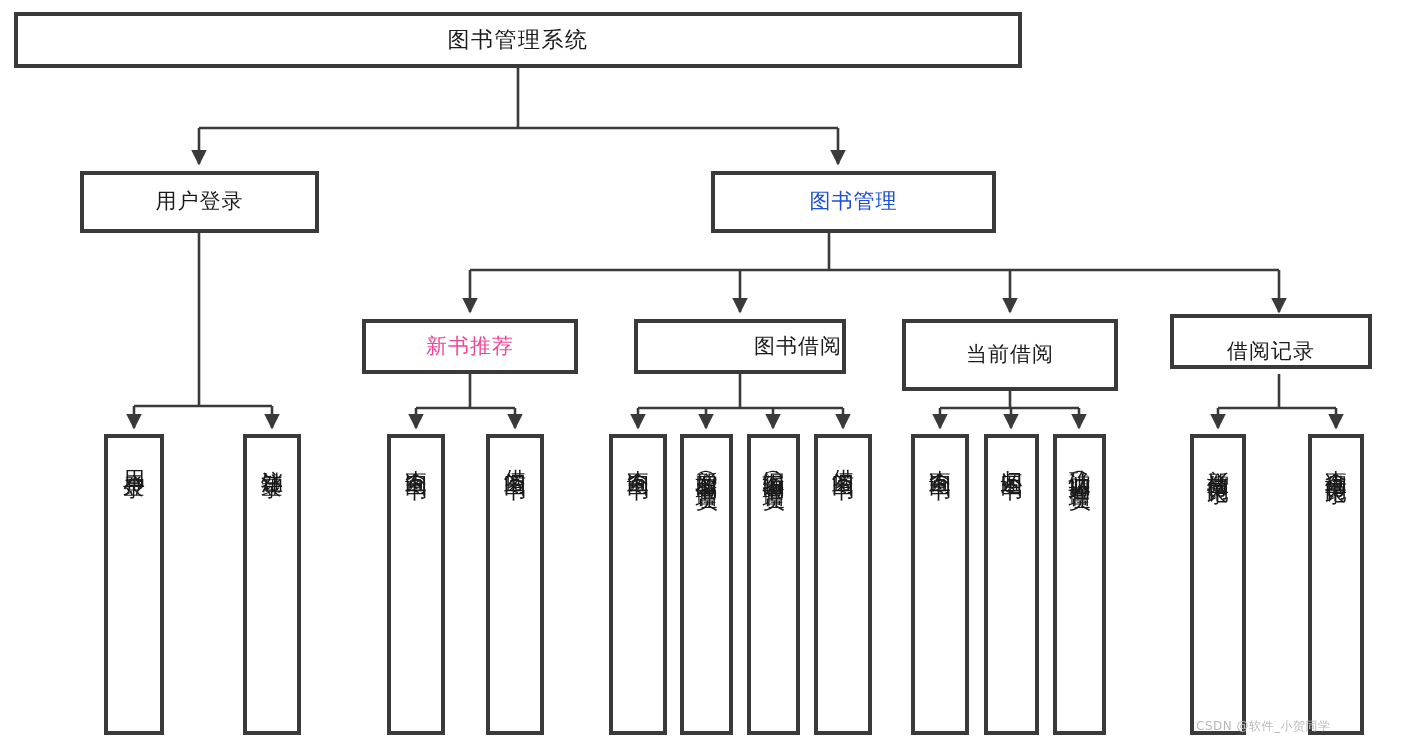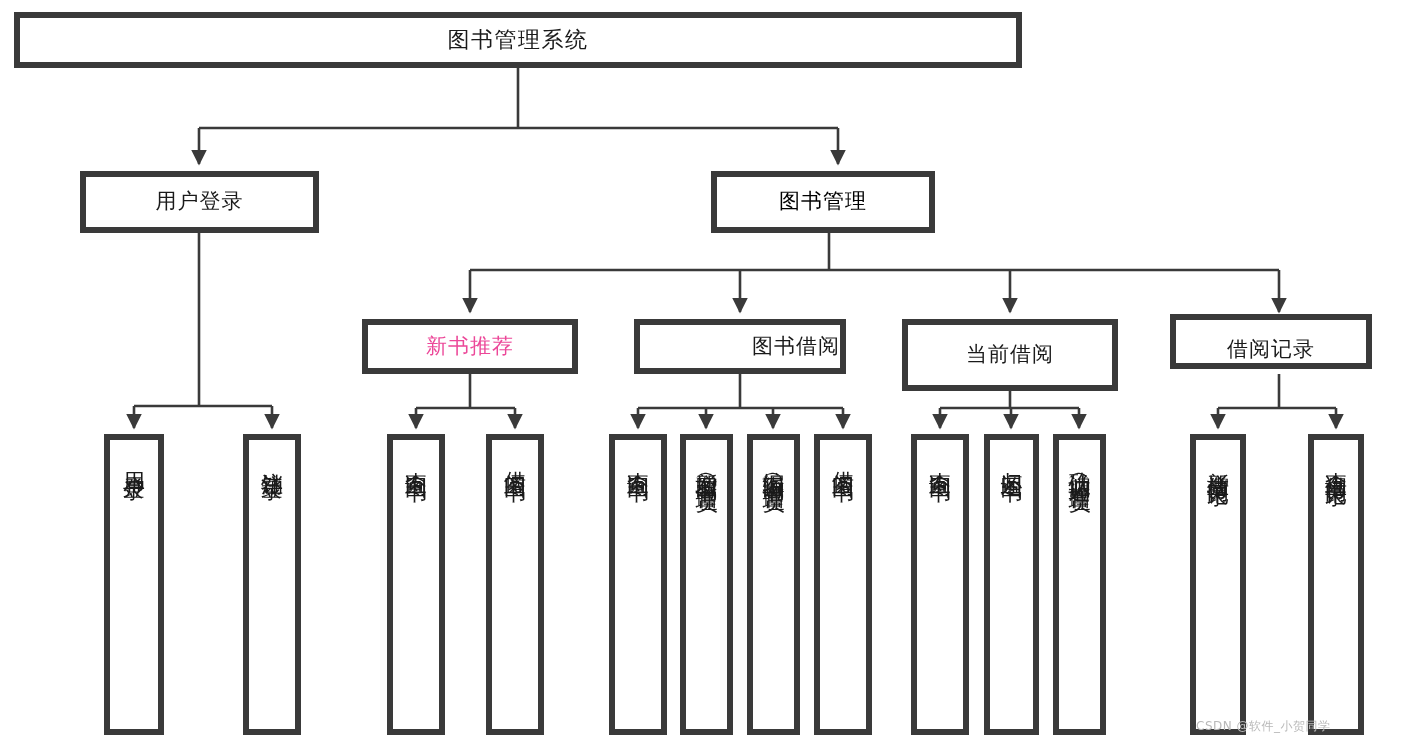--- a/index.html
+++ b/index.html
@@ -23,21 +23,21 @@
     left: 0;
     top: 0;
     width: 1405px;
     height: 747px;
     pointer-events: none;
   }
   .node {
     position: absolute;
     box-sizing: border-box;
     background: #ffffff;
-    border: 6px solid #ef4444;
+    border: 4px solid #ef4444;
     display: flex;
     align-items: center;
     justify-content: center;
     color: #1a1a1a;
   }
   .node .label {
     display: block;
     text-align: center;
     line-height: 1.22;
     white-space: pre;
@@ -128,21 +128,21 @@
     </g>
   </svg>
 
   <div class="node root h" style="left: 14px; top: 12px; width: 1008px; height: 56px; border-color: rgb(58, 58, 58); background: rgb(255, 255, 255); color: rgb(26, 26, 26);">
     <span class="label">图书管理系统</span>
   </div>
 
   <div class="node h" style="left: 80px; top: 171px; width: 239px; height: 62px; border-color: rgb(58, 58, 58); background: rgb(255, 255, 255); color: rgb(26, 26, 26);">
     <span class="label">用户登录</span>
   </div>
-  <div class="node h" style="left: 711px; top: 171px; width: 224px; height: 62px; border-color: rgb(58, 58, 58); background: rgb(255, 255, 255); color: #000000;">
+  <div class="node h" style="left: 711px; top: 171px; width: 285px; height: 62px; border-color: rgb(58, 58, 58); background: rgb(255, 255, 255); color: #1d4ed8;">
     <span class="label">图书管理</span>
   </div>
 
   <div class="node h" style="left: 362px; top: 319px; width: 216px; height: 55px; border-color: rgb(58, 58, 58); background: rgb(255, 255, 255); color: #ec4899;">
     <span class="label">新书推荐</span>
   </div>
   <div class="node h" style="left: 634px; top: 319px; width: 212px; height: 55px; border-color: rgb(58, 58, 58); background: rgb(255, 255, 255); color: rgb(26, 26, 26); justify-content: flex-end;">
     <span class="label">图书借阅</span>
   </div>
   <div class="node h" style="left: 902px; top: 319px; width: 216px; height: 72px; border-color: rgb(58, 58, 58); background: rgb(255, 255, 255); color: rgb(26, 26, 26);">

